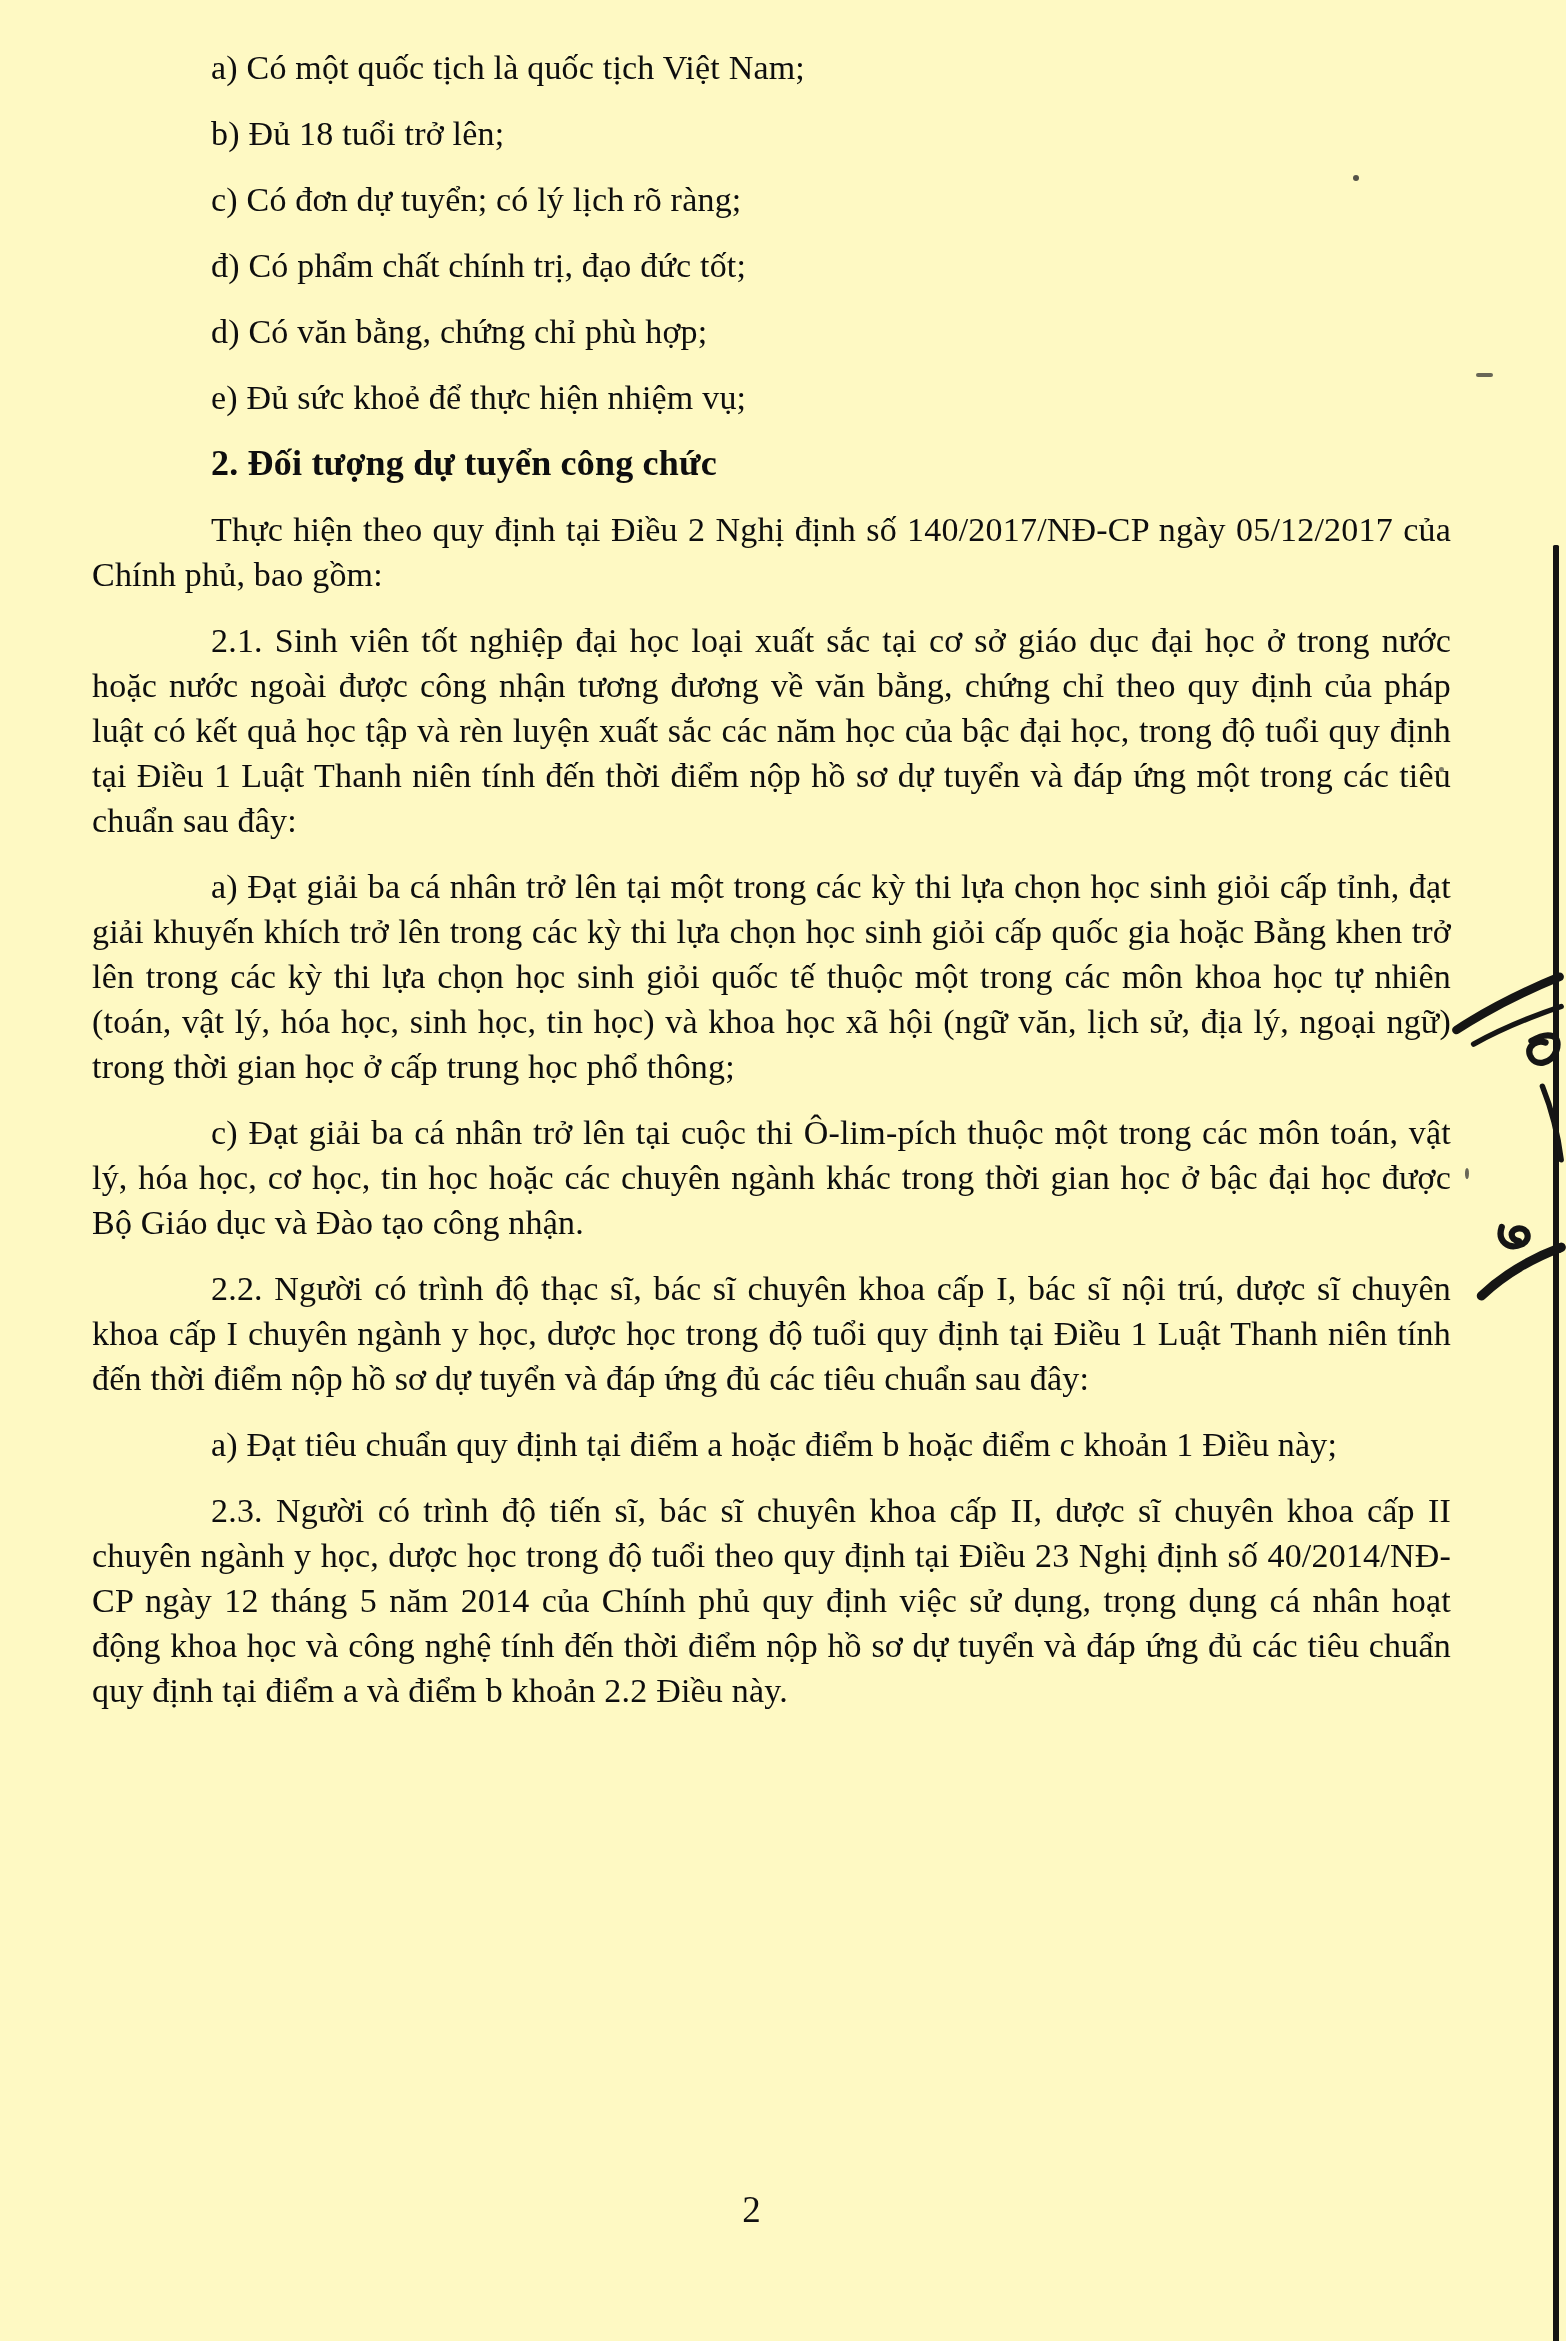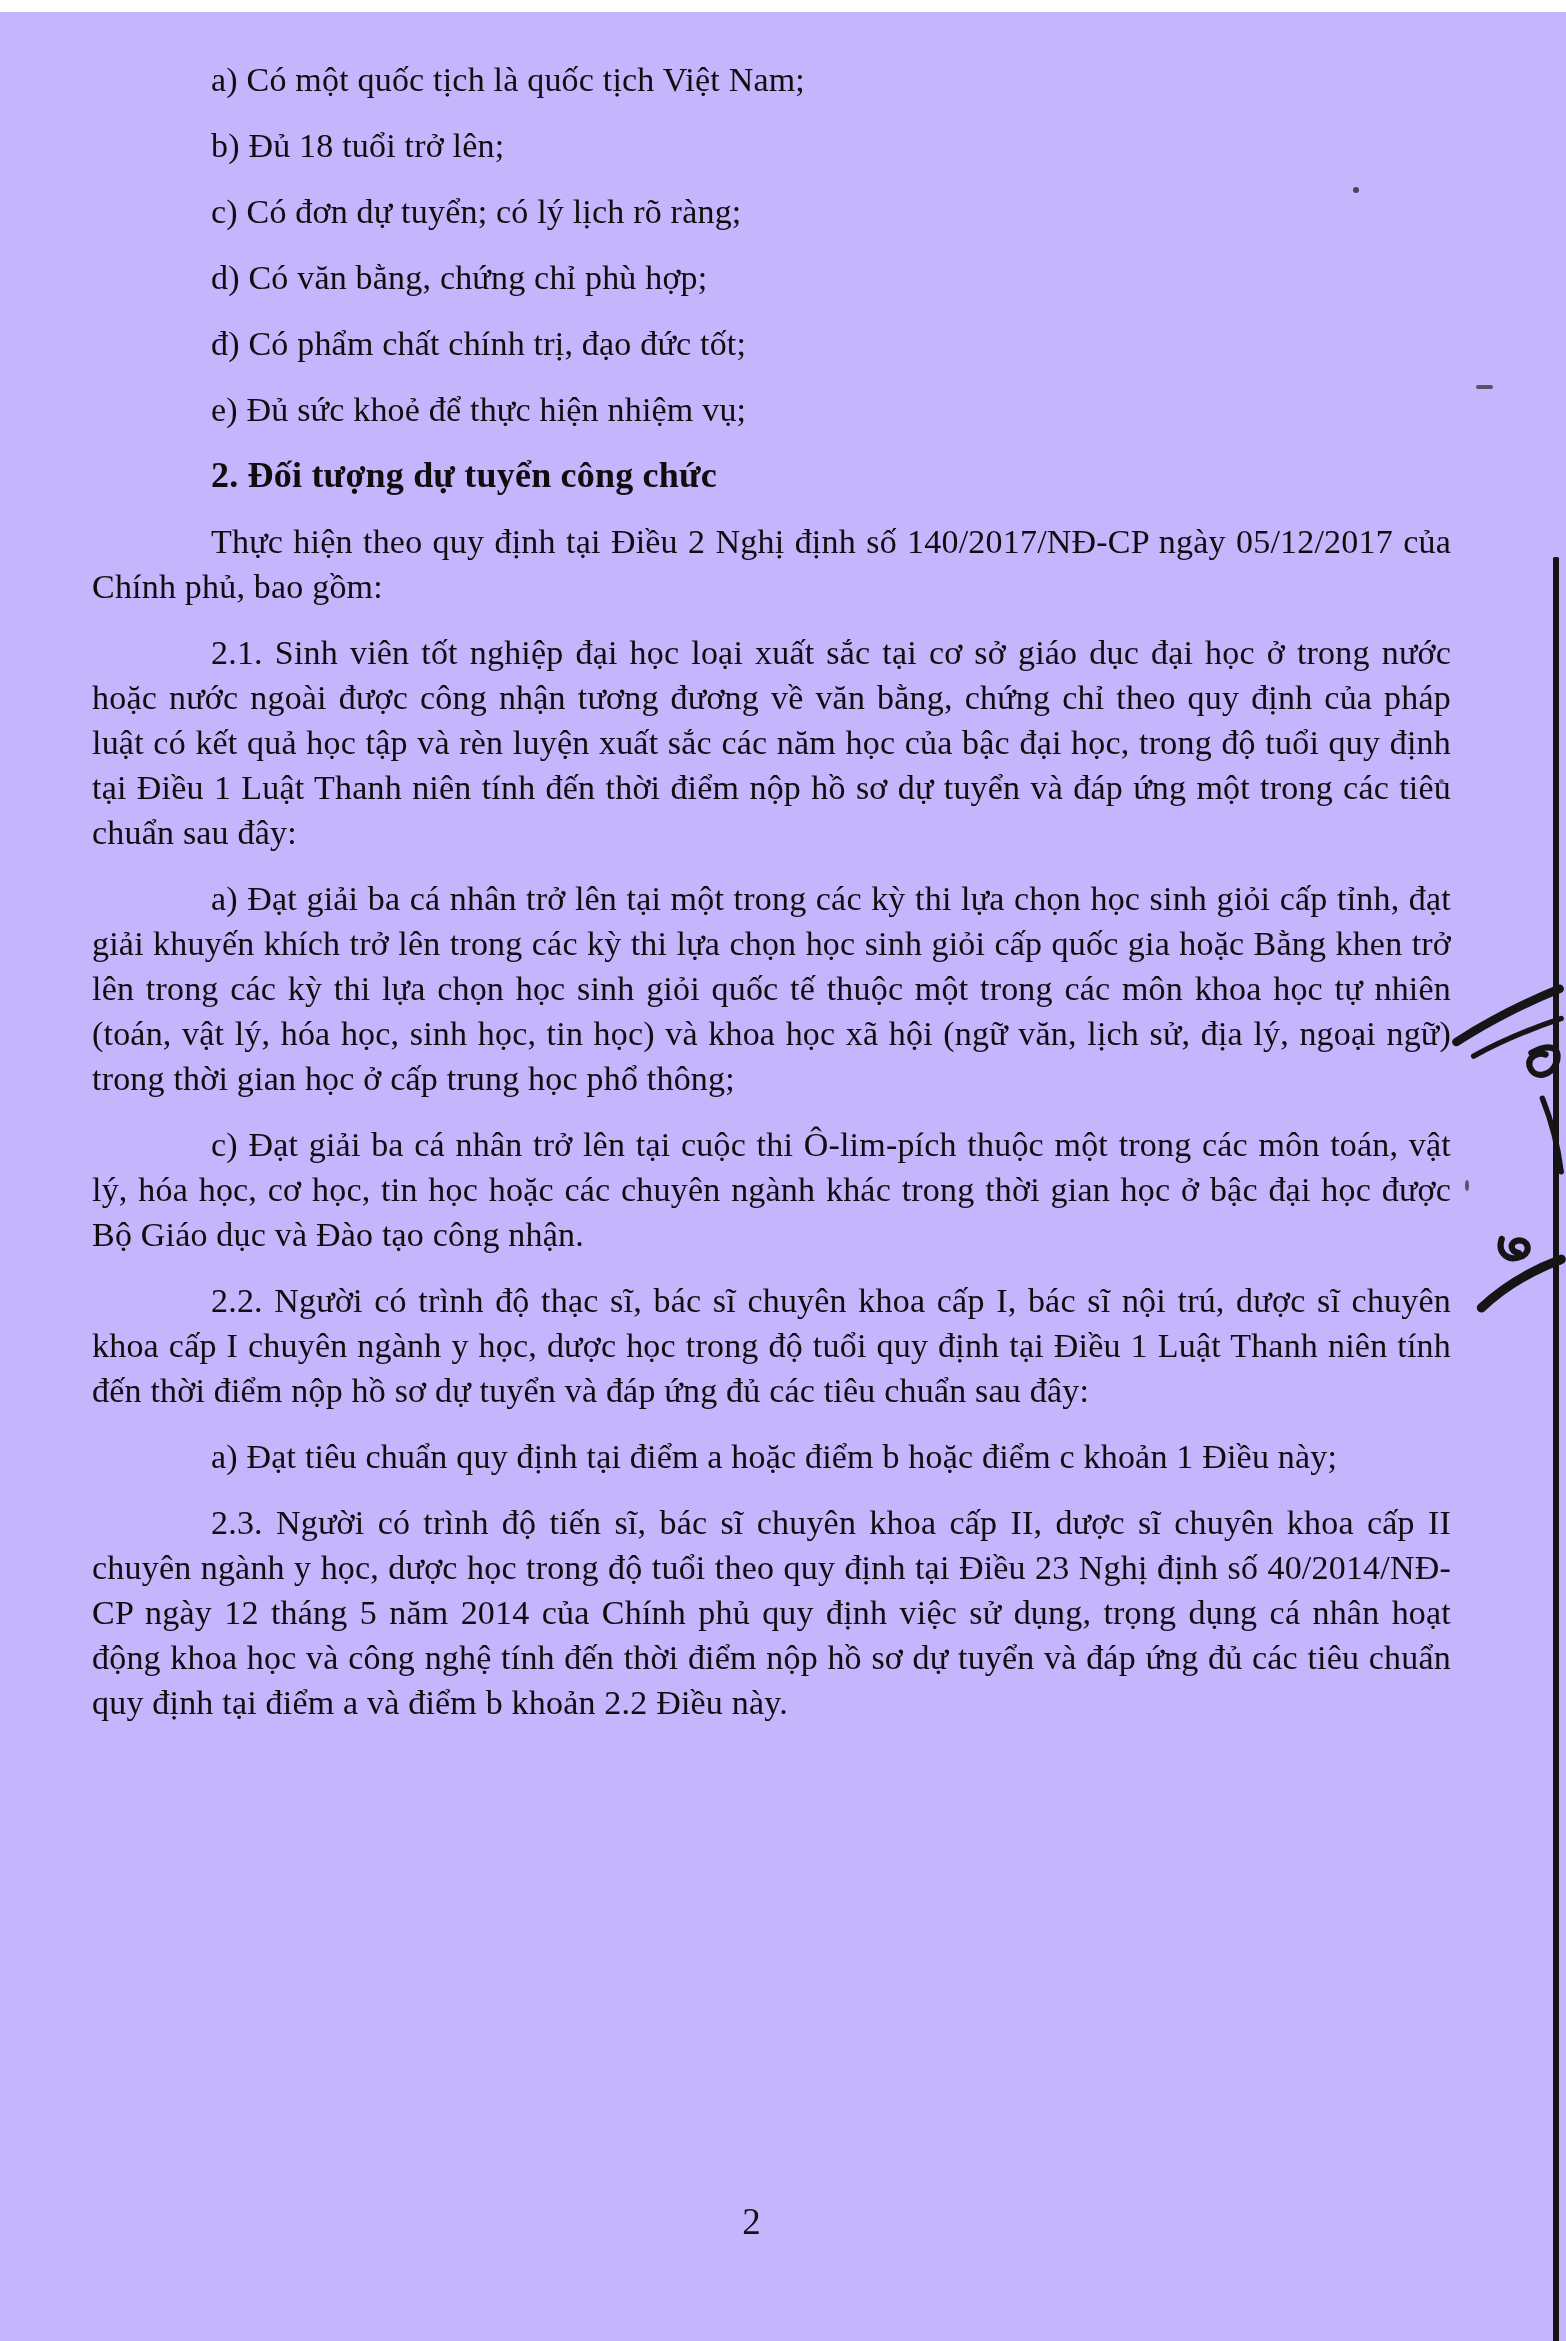--- a/index.html
+++ b/index.html
@@ -11,22 +11,21 @@
     height: 2342px;
     position: relative;
     background: #ffffff;
     overflow: hidden;
     font-family: "Liberation Serif", "DejaVu Serif", serif;
     color: #0e0e0e;
   }
   .page {
     position: absolute;
     inset: 0;
-    background: #c4b5fd;
-    margin-top: 12px;
+    background: #fef9c3;
   }
   .content {
     position: absolute;
     left: 92px;
     top: 45px;
     width: 1359px;
     font-size: 34px;
     line-height: 45px;
     text-align: justify;
     text-justify: inter-word;
@@ -93,22 +92,22 @@
 </style>
 </head>
 <body>
 
 <div class="page">
 
   <div class="content">
     <p class="li">a) Có một quốc tịch là quốc tịch Việt Nam;</p>
     <p class="li">b) Đủ 18 tuổi trở lên;</p>
     <p class="li">c) Có đơn dự tuyển; có lý lịch rõ ràng;</p>
+    <p class="li">đ) Có phẩm chất chính trị, đạo đức tốt;</p>
     <p class="li">d) Có văn bằng, chứng chỉ phù hợp;</p>
-    <p class="li">đ) Có phẩm chất chính trị, đạo đức tốt;</p>
     <p class="li">e) Đủ sức khoẻ để thực hiện nhiệm vụ;</p>
 
     <h3 class="heading">2. Đối tượng dự tuyển công chức</h3>
 
     <p class="para">Thực hiện theo quy định tại Điều 2 Nghị định số 140/2017/NĐ-CP ngày 05/12/2017 của Chính phủ, bao gồm:</p>
     <p class="para">2.1. Sinh viên tốt nghiệp đại học loại xuất sắc tại cơ sở giáo dục đại học ở trong nước hoặc nước ngoài được công nhận tương đương về văn bằng, chứng chỉ theo quy định của pháp luật có kết quả học tập và rèn luyện xuất sắc các năm học của bậc đại học, trong độ tuổi quy định tại Điều 1 Luật Thanh niên tính đến thời điểm nộp hồ sơ dự tuyển và đáp ứng một trong các tiêu chuẩn sau đây:</p>
     <p class="para">a) Đạt giải ba cá nhân trở lên tại một trong các kỳ thi lựa chọn học sinh giỏi cấp tỉnh, đạt giải khuyến khích trở lên trong các kỳ thi lựa chọn học sinh giỏi cấp quốc gia hoặc Bằng khen trở lên trong các kỳ thi lựa chọn học sinh giỏi quốc tế thuộc một trong các môn khoa học tự nhiên (toán, vật lý, hóa học, sinh học, tin học) và khoa học xã hội (ngữ văn, lịch sử, địa lý, ngoại ngữ) trong thời gian học ở cấp trung học phổ thông;</p>
     <p class="para">c) Đạt giải ba cá nhân trở lên tại cuộc thi Ô-lim-pích thuộc một trong các môn toán, vật lý, hóa học, cơ học, tin học hoặc các chuyên ngành khác trong thời gian học ở bậc đại học được Bộ Giáo dục và Đào tạo công nhận.</p>
     <p class="para">2.2. Người có trình độ thạc sĩ, bác sĩ chuyên khoa cấp I, bác sĩ nội trú, dược sĩ chuyên khoa cấp I chuyên ngành y học, dược học trong độ tuổi quy định tại Điều 1 Luật Thanh niên tính đến thời điểm nộp hồ sơ dự tuyển và đáp ứng đủ các tiêu chuẩn sau đây:</p>
     <p class="para">a) Đạt tiêu chuẩn quy định tại điểm a hoặc điểm b hoặc điểm c khoản 1 Điều này;</p>

